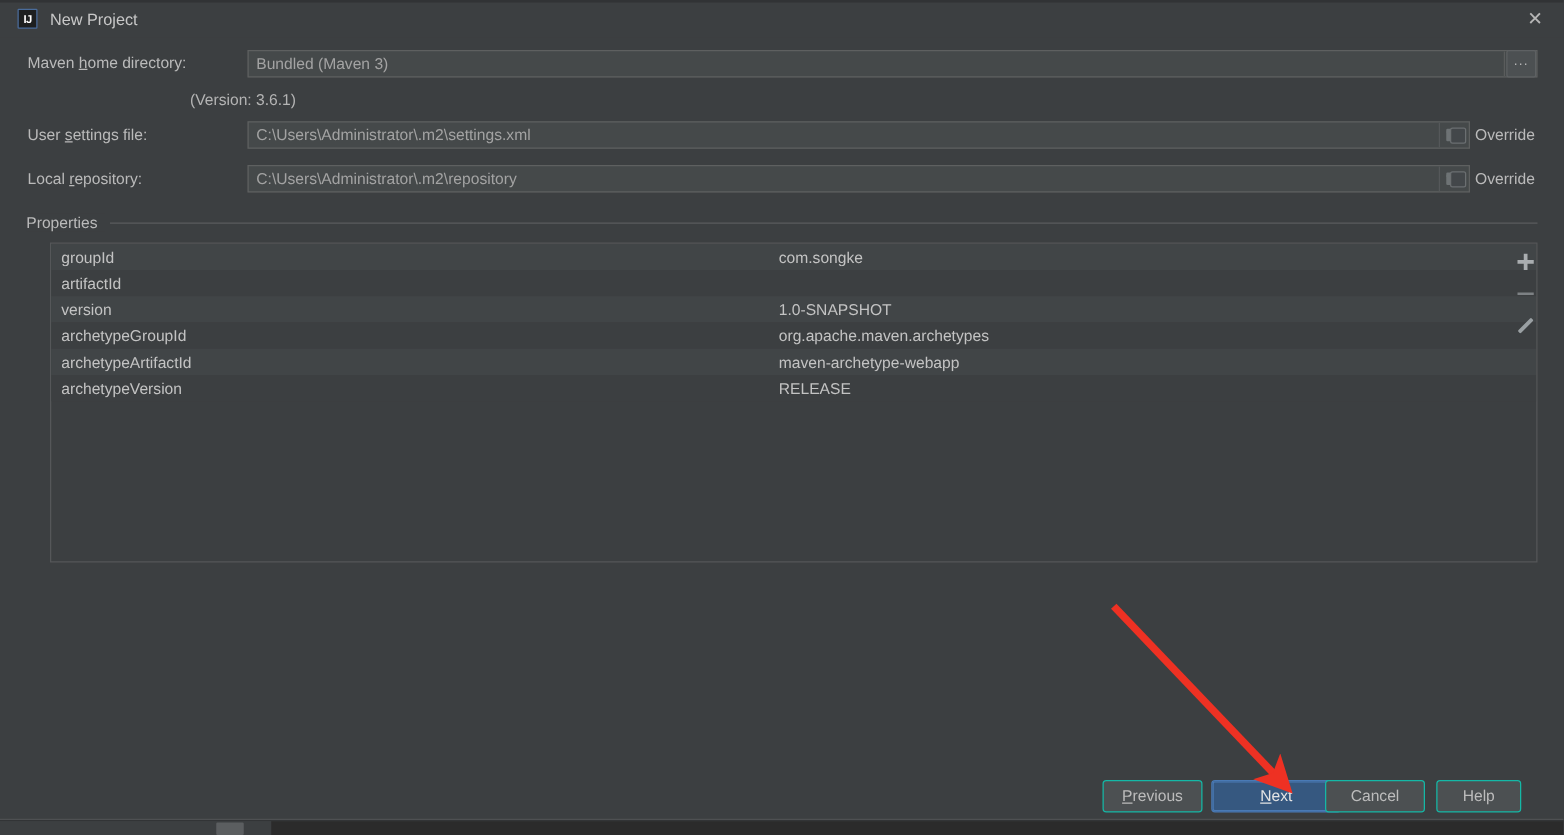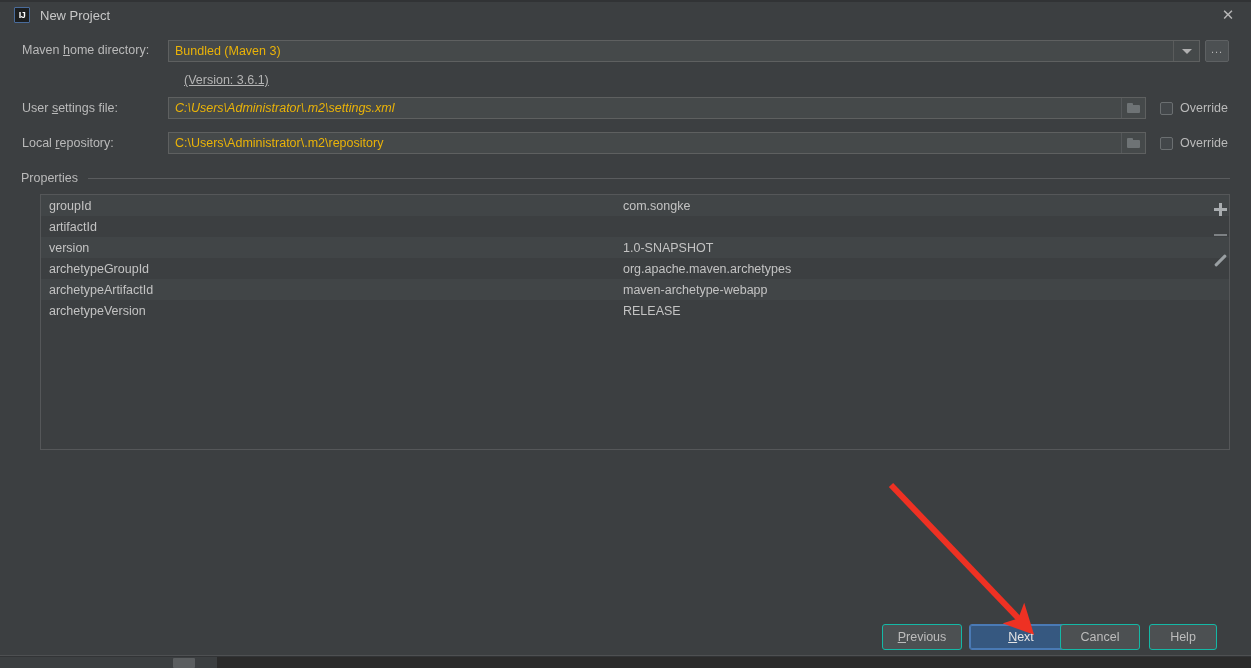--- a/index.html
+++ b/index.html
@@ -59,27 +59,28 @@
     color: #bababa;
     font-size: 12.5px;
     white-space: nowrap;
   }
   .form-label u { text-decoration: underline; }
 
   .tfield {
     position: absolute;
     background: #45494a;
     border: 1px solid #5e6060;
-    color: #eab308;
+    color: #a3a3a3;
     font-size: 12.5px;
     display: flex; align-items: center;
     padding: 0 6px;
     height: 22px;
     overflow: hidden;
     white-space: nowrap;
+    margin-left: 30px;
   }
   .tfield.combo { padding-right: 30px; }
 
   .combo-arrow {
     position: absolute;
     top: 0; right: 0;
     width: 26px; height: 20px;
     display: flex; align-items: center; justify-content: center;
     background: #45494a;
     border-left: 1px solid #5a5c5c;
@@ -304,27 +305,27 @@
 
   <div class="tfield combo" style="left:168px; top:40px; width:1032px;">
     <span>Bundled (Maven 3)</span>
     <div class="combo-arrow">
       <span class="tri"></span>
     </div>
   </div>
 
   <div class="dots-btn" style="left:1205px; top:40px;">...</div>
 
-  <div class="version-note" style="left:184px; top:73px;text-decoration:underline;">(Version: 3.6.1)</div>
+  <div class="version-note" style="left:152px; top:73px;">(Version: 3.6.1)</div>
 
   <div class="form-label" style="left:22px; top:101px;">
     <span>User </span><u>s</u><span>ettings file:</span>
   </div>
 
-  <div class="tfield" style="left:168px; top:97px; width:978px;font-style:italic;">
+  <div class="tfield" style="left:168px; top:97px; width:978px;">
     <span>C:\Users\Administrator\.m2\settings.xml</span>
     <div class="browse-icon" style="right:0; top:0;">
       <span class="folder"></span>
     </div>
   </div>
 
   <div class="checkbox-wrap" style="left:1160px; top:101px;">
     <span class="cbox"></span>
     <span class="cb-label">Override</span>
   </div>

